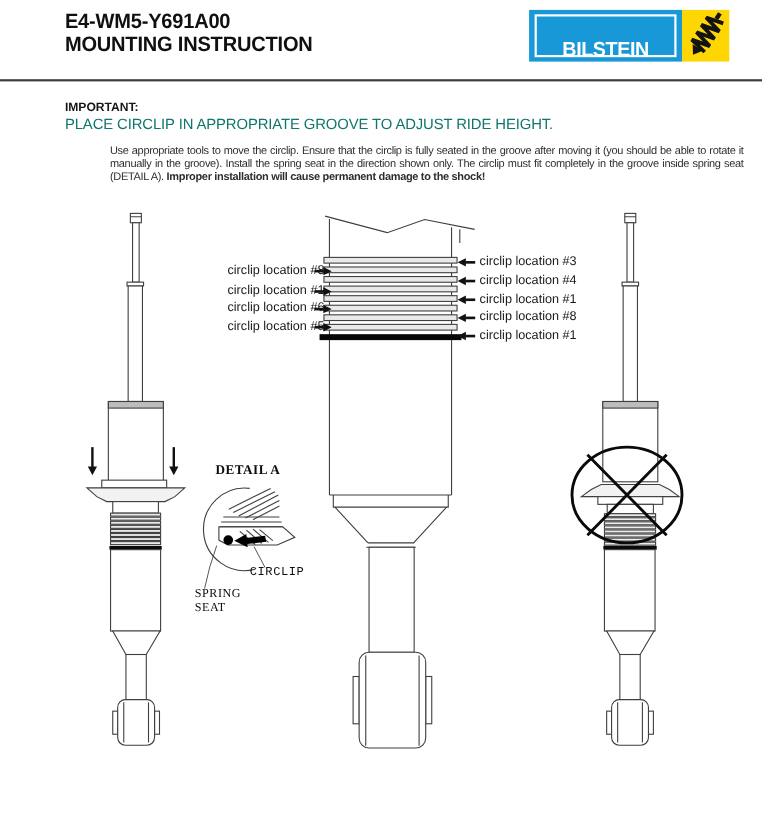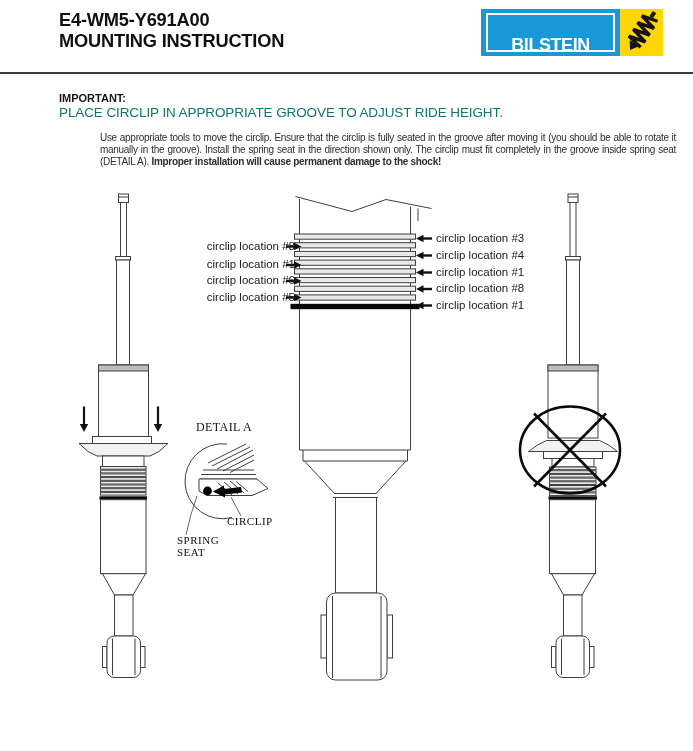--- a/index.html
+++ b/index.html
@@ -25,22 +25,22 @@
   .body-text { position:absolute; left:59px; top:122px; width:576px; font-size:10px; line-height:12px;
                letter-spacing:-0.3px; text-align:justify; color:#2e2e2e;margin-left:41px; }
 
   .dg-svg { position:absolute; left:0; top:185px; }
 
   .dg-label { position:absolute; font-size:11.5px; line-height:13px; color:#1a1a1a; white-space:nowrap; }
   .dg-left  { right:398px; text-align:center; }
   .dg-right { left:436px; }
 
   .serif-label { position:absolute; font-family:"Liberation Serif", serif; color:#0e0e0e; }
-  .detail-title      { left:196px; top:420px; font-size:12px; font-weight:normal; letter-spacing:0.4px; }
-  .circlip-label     { left:227px; top:515px; font-size:11px; letter-spacing:0.5px; }
+  .detail-title      { left:196px; top:420px; font-size:12px; font-weight:bold; letter-spacing:0.4px; }
+  .circlip-label     { left:227px; top:515px; font-size:11px; letter-spacing:0.5px;font-family:Liberation Mono, monospace; }
   .spring-seat-label { left:177px; top:534px; font-size:11px; line-height:12px; width:58px; letter-spacing:0.5px; }
 </style>
 </head>
 <body>
 
 <div class="page">
 
   <div class="doc-title">
     <div>E4-WM5-Y691A00</div>
     <div>MOUNTING INSTRUCTION</div>

